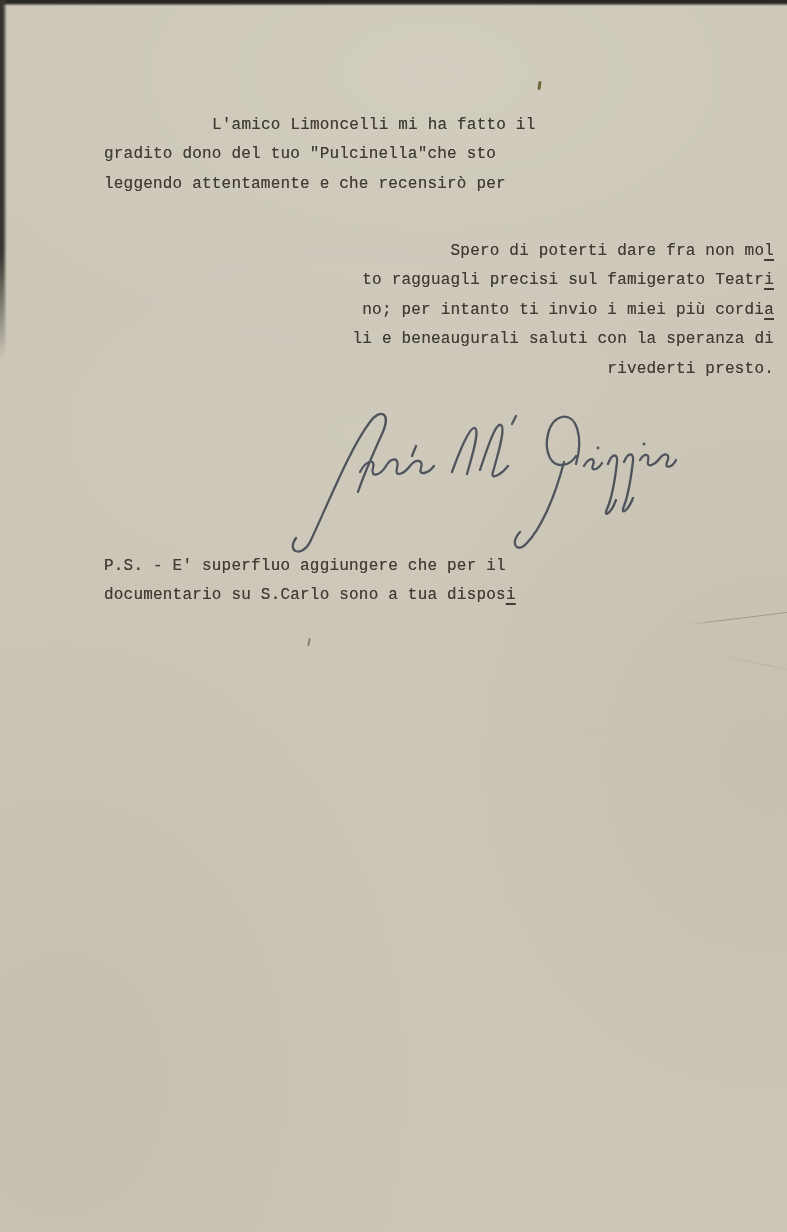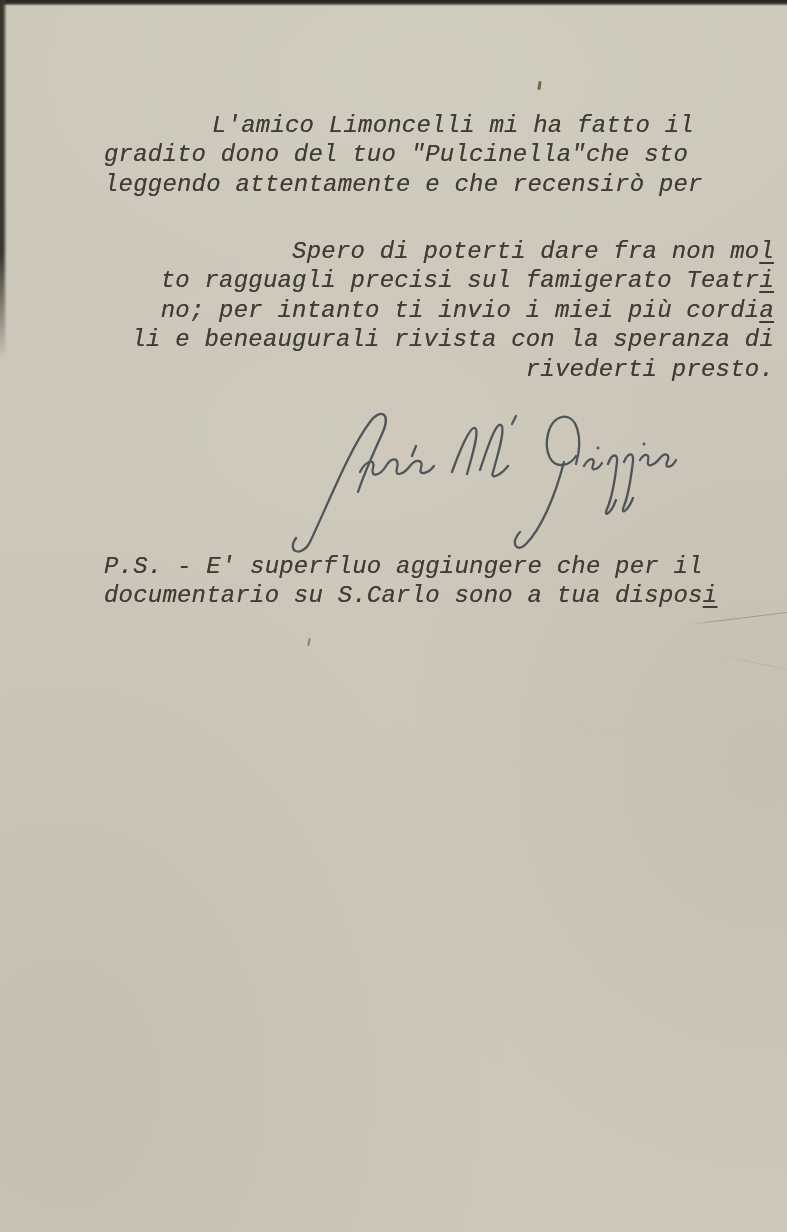--- a/index.html
+++ b/index.html
@@ -7,24 +7,23 @@
     position:relative;
     width:787px;height:1232px;
     overflow:hidden;
     background:
       radial-gradient(ellipse 900px 500px at 55% 6%, rgba(255,255,248,0.10), transparent 60%),
       radial-gradient(ellipse 700px 900px at 8% 88%, rgba(118,110,88,0.09), transparent 65%),
       radial-gradient(ellipse 650px 750px at 97% 62%, rgba(118,110,88,0.08), transparent 60%),
       radial-gradient(ellipse 500px 300px at 45% 35%, rgba(255,255,250,0.05), transparent 70%),
       #ccc7b8;
     font-family:"Liberation Mono","DejaVu Sans Mono",monospace;
-    font-size:24px;
+    font-size:16px;
     letter-spacing:0.2px;
     color:#403c32;
-    font-style:italic;
   }
   .edge-top{
     position:absolute;top:0;left:0;width:787px;height:6px;
     background:linear-gradient(to bottom,#24231e 0,#2e2d27 3px,rgba(46,45,39,0) 6px);
   }
   .edge-left{
     position:absolute;top:0;left:0;width:7px;height:360px;
     background:linear-gradient(to right,#33322b 0,#3b3a33 3px,rgba(59,58,51,0) 7px);
     -webkit-mask-image:linear-gradient(to bottom,#000 70%,transparent 100%);
     mask-image:linear-gradient(to bottom,#000 70%,transparent 100%);
@@ -80,21 +79,21 @@
   <div class="para p1">
     <div class="line indent"><span>L'amico Limoncelli mi ha fatto il</span></div>
     <div class="line"><span>gradito dono del tuo "Pulcinella"che sto</span></div>
     <div class="line"><span>leggendo attentamente e che recensirò per</span></div>
   </div>
 
   <div class="para p2">
     <div class="line indent"><span>Spero di poterti dare fra non mo</span><span class="u">l</span></div>
     <div class="line"><span>to ragguagli precisi sul famigerato Teatr</span><span class="u">i</span></div>
     <div class="line"><span>no; per intanto ti invio i miei più cordi</span><span class="u">a</span></div>
-    <div class="line"><span>li e beneaugurali rivista con la speranza di</span></div>
+    <div class="line"><span>li e beneaugurali saluti con la speranza di</span></div>
     <div class="line"><span>rivederti presto.</span></div>
   </div>
 
 
   <svg class="signature" viewBox="0 0 398 152" fill="none" stroke="#3a414d" stroke-width="2.3" stroke-linecap="round" stroke-linejoin="round" opacity="0.85">
     <path d="M 16,130 C 6,144 22,150 30,134 C 48,96 70,40 90,14 C 100,0 112,4 102,26 C 92,48 84,66 78,84"></path>
     <path d="M 80,64 C 86,52 96,50 93,60 C 90,70 100,68 106,58 C 112,48 120,50 117,60 C 114,70 124,66 130,58 C 136,50 144,52 141,60 C 138,68 148,66 154,58"></path>
     <path d="M 136,38 L 132,48"></path>
     <path d="M 172,64 C 180,42 190,18 195,20 C 200,23 192,48 187,66 M 200,62 C 208,38 216,14 221,17 C 226,20 218,46 213,64 C 210,72 220,68 228,58"></path>
     <path d="M 232,16 L 236,8"></path>

